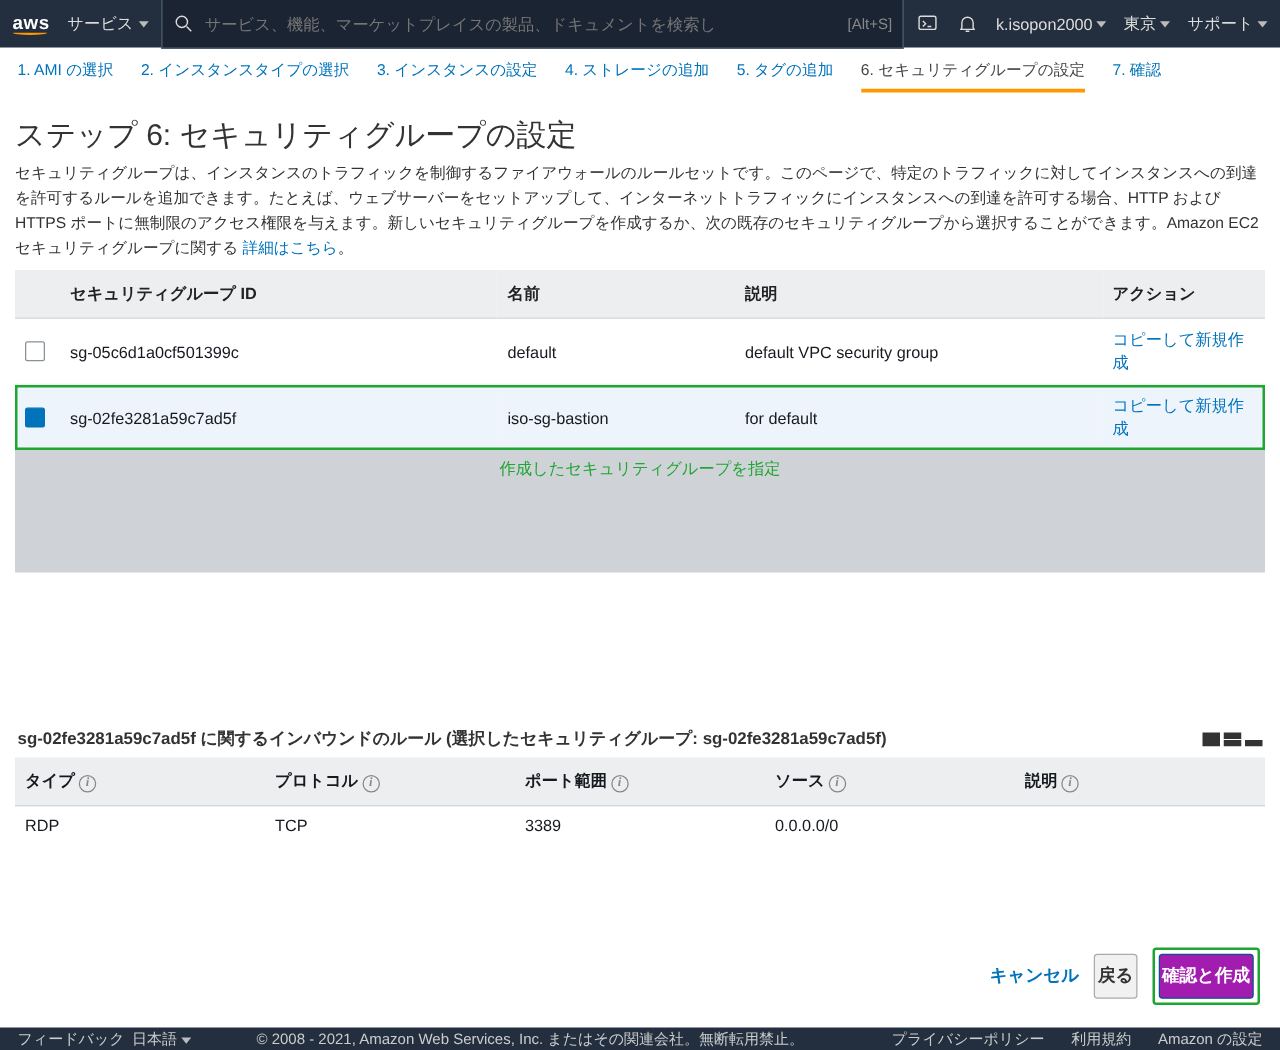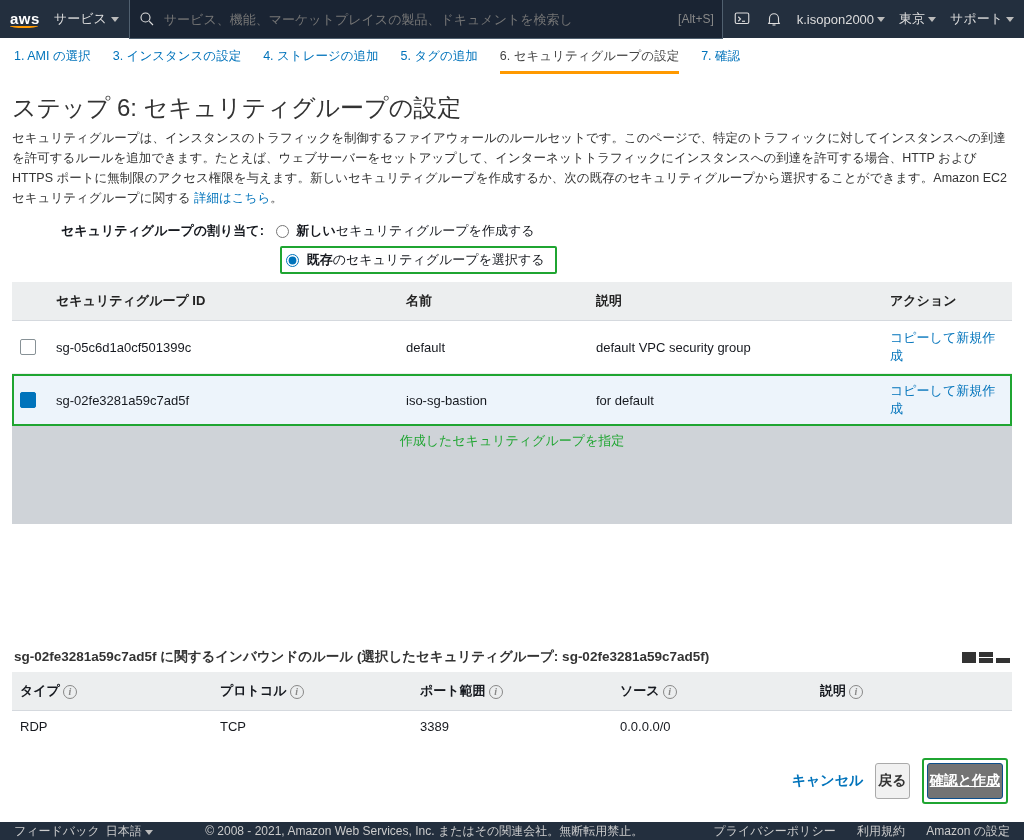--- a/index.html
+++ b/index.html
@@ -54,21 +54,21 @@
   .table2 { width:100%; border-collapse:collapse; font-size:13px;}
   .table2 thead { background:#eceeef;}
   .table2 th { text-align:left; font-weight:bold; padding:10px 8px; border-bottom:1px solid #d5d9de;}
   .table2 td { padding:8px 8px;}
   .info-i { display:inline-block; width:14px; height:14px; border:1px solid #888; border-radius:50%; text-align:center; line-height:12px; font-size:10px; color:#888; margin-left:3px; font-family:serif; font-style:italic;}
   
   .actions { margin-top:auto; padding:18px 16px; display:flex; justify-content:flex-end; align-items:center; gap:12px; position:relative;}
   .actions .cancel { color:#0073bb; font-weight:bold; cursor:pointer; font-size:14px;}
   .actions button { font-size:14px; padding:8px 2px; border-radius:3px; cursor:pointer; font-weight:bold;}
   .btn-back { background:#f1f1f1; border:1px solid #aaa; color:#333;}
-  .btn-primary { background:#737373; border:1px solid #0d4f8b; color:#fff;text-decoration:underline;}
+  .btn-primary { background:#a21caf; border:1px solid #0d4f8b; color:#fff;}
   .primary-hl { border:2px solid #1fa531; padding:3px; border-radius:3px; display:inline-flex;}
   
   .footer { background:#232f3e; color:#ccc; height:18px; display:flex; align-items:center; padding:0 14px; font-size:12px; justify-content:space-between;}
   .footer a { color:#ccc; text-decoration:none; margin-left:18px;}
   .footer .lang { display:flex; align-items:center; gap:6px;}
   .icon-svg { width:18px; height:18px; stroke:#ddd; fill:none; stroke-width:1.5;}
 </style>
 </head>
 <body>
 
@@ -109,48 +109,34 @@
     </div>
     <div class="item">
       <span>サポート</span>
       <span class="caret-down"></span>
     </div>
   </div>
 </div>
 
 <div class="steps">
   <a>1. AMI の選択</a>
+  <a>2. インスタンスタイプの選択</a>
   <a>3. インスタンスの設定</a>
   <a>4. ストレージの追加</a>
   <a>5. タグの追加</a>
   <a class="active">6. セキュリティグループの設定</a>
   <a>7. 確認</a>
 </div>
 
 <div class="main">
   <h1>ステップ 6: セキュリティグループの設定</h1>
   <p class="desc">
     <span>セキュリティグループは、インスタンスのトラフィックを制御するファイアウォールのルールセットです。このページで、特定のトラフィックに対してインスタンスへの到達を許可するルールを追加できます。たとえば、ウェブサーバーをセットアップして、インターネットトラフィックにインスタンスへの到達を許可する場合、HTTP および HTTPS ポートに無制限のアクセス権限を与えます。新しいセキュリティグループを作成するか、次の既存のセキュリティグループから選択することができます。Amazon EC2 セキュリティグループに関する </span><a>詳細はこちら</a><span>。</span>
   </p>
 
-  <div class="assign">
-    <div>
-      <span class="label">セキュリティグループの割り当て:</span>
-      <label>
-        <input type="radio" name="sgmode" style="">
-        <b>新しい</b><span>セキュリティグループを作成する</span>
-      </label>
-    </div>
-    <div class="row2">
-      <label>
-        <input type="radio" name="sgmode" checked="" style="">
-        <b>既存</b><span>のセキュリティグループを選択する</span>
-      </label>
-    </div>
-  </div>
 
   <table class="table1">
     <colgroup>
         <col style="width:36px">
         <col style="width:350px">
         <col style="width:190px">
         <col>
         <col style="width:130px">
       </colgroup>
     <thead>

